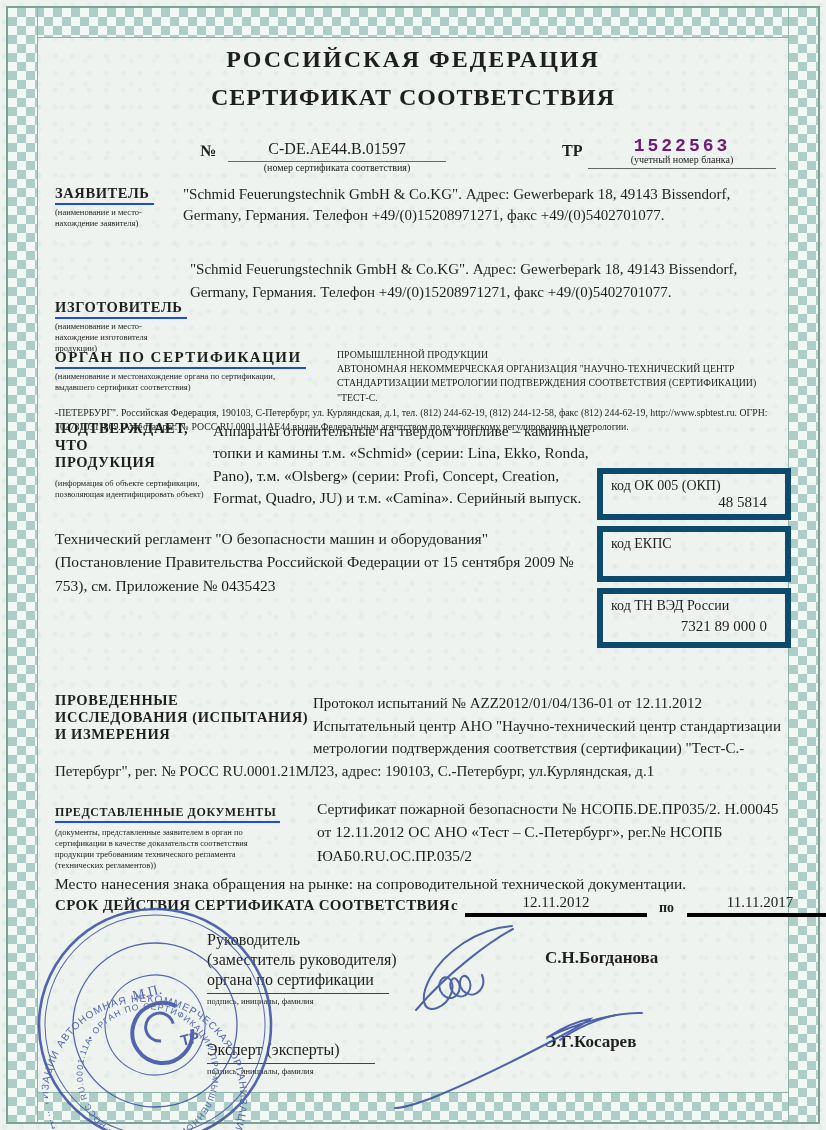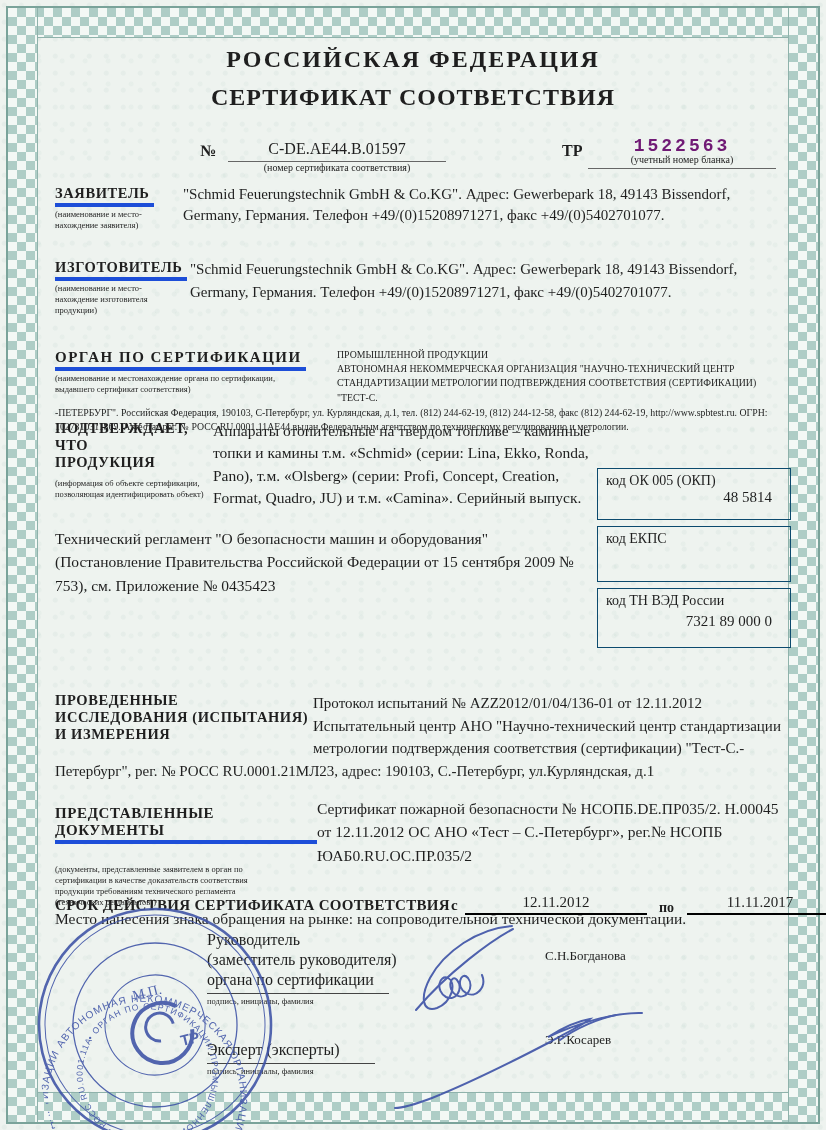--- a/index.html
+++ b/index.html
@@ -43,39 +43,39 @@
   .field { position:absolute; border-bottom:1px solid #666; text-align:center; }
   .field-caption { position:absolute; font-size:10px; text-align:center; color:#222; }
   .cert-no { left:228px; top:0; width:218px; font-size:16px; padding-bottom:3px; }
   .tr-sign { position:absolute; left:562px; top:2px; font-size:16px; font-weight:bold; }
   .blank-no { left:588px; top:-4px; width:188px; font-family:"Liberation Mono","DejaVu Sans Mono",monospace;
               font-weight:bold; font-size:18px; letter-spacing:3px; color:#701a75; padding-bottom:12px; }
 
   .sec { left:55px; width:735px; }
   .lab-block { float:left; }
   .lab { display:inline-block; font-weight:bold; font-size:14.5px; letter-spacing:.6px;
-         border-bottom:4px solid #1d4ed8; padding:0 4px 1px 0; }
+         border-bottom:2px solid #1d4ed8; padding:0 4px 1px 0; }
   .lab.nol { border-bottom:none; }
   .sublab { font-size:8.5px; line-height:1.3; color:#1f1f1f; margin-top:2px; white-space:pre-line; }
   .val { font-size:15px; line-height:1.42; text-align:left; }
   .val-pre { white-space:pre-line; }
   .smalltext { font-size:9.8px; line-height:1.45; }
 
-  .codebox { position:absolute; left:597px; width:194px; border:1px solid #0c4a6e; padding:4px 8px; background:transparent; }
+  .codebox { position:absolute; left:597px; width:194px; border:6px solid #0c4a6e; padding:4px 8px; background:transparent; }
   .codebox .cb-label { font-size:14px; }
   .codebox .cb-value { font-size:15px; text-align:right; padding-right:10px; }
 
   .validity-label { font-weight:bold; font-size:15px; letter-spacing:.3px; }
   .v-pre { position:absolute; font-size:15px; font-weight:bold; }
-  .v-field { position:absolute; border-bottom:2px solid #000000; text-align:center; font-size:15px; padding-bottom:2px; }
+  .v-field { position:absolute; border-bottom:4px solid #000000; text-align:center; font-size:15px; padding-bottom:2px; }
 
   .sigblock .sig-title { font-size:16px; line-height:1.25; white-space:pre-line; }
   .sig-line { border-bottom:1px solid #444; height:4px; }
   .sig-caption { font-size:8.5px; margin-top:2px; }
-  .sig-name { font-size:13px; }
+  .sig-name { font-size:17px;font-weight:bold; }
 
   .stamp { position:absolute; left:30px; top:900px; width:250px; height:250px; z-index:4;
            opacity:.88; transform:rotate(-14deg); }
   .sig-overlay { position:absolute; inset:0; z-index:5; pointer-events:none; }
 </style>
 </head>
 <body>
 
 <div class="page">
   <div class="texture"></div>
@@ -104,21 +104,21 @@
     <div class="abs sec" style="top:184px;">
       <div class="lab-block" style="width:128px; min-height:46px;">
         <span class="lab">ЗАЯВИТЕЛЬ</span>
         <div class="sublab">(наименование и место-
 нахождение заявителя)</div>
       </div>
       <div class="val">"Schmid Feuerungstechnik GmbH &amp; Co.KG". Адрес: Gewerbepark 18, 49143 Bissendorf, Germany, Германия. Телефон +49/(0)15208971271, факс +49/(0)5402701077.</div>
     </div>
 
     <div class="abs sec" style="top:258px;">
-      <div class="lab-block" style="width:135px; min-height:68px;">
+      <div class="lab-block" style="width:135px; min-height:68px;margin-top:40px;">
         <span class="lab">ИЗГОТОВИТЕЛЬ</span>
         <div class="sublab">(наименование и место-
 нахождение изготовителя
 продукции)</div>
       </div>
       <div class="val" style="line-height:1.55;">"Schmid Feuerungstechnik GmbH &amp; Co.KG". Адрес: Gewerbepark 18, 49143 Bissendorf, Germany, Германия. Телефон +49/(0)15208971271, факс +49/(0)5402701077.</div>
     </div>
 
     <div class="abs sec" style="top:348px;">
       <div class="lab-block" style="width:282px; min-height:44px;">
@@ -160,22 +160,22 @@
 
     <div class="abs sec" style="top:692px;">
       <div class="lab-block" style="width:258px; min-height:48px;">
         <span class="lab nol" style="border:none;">ПРОВЕДЕННЫЕ ИССЛЕДОВАНИЯ (ИСПЫТАНИЯ) И ИЗМЕРЕНИЯ</span>
       </div>
       <div class="val" style="line-height:1.5;">Протокол испытаний № AZZ2012/01/04/136-01 от 12.11.2012 Испытательный центр АНО "Научно-технический центр стандартизации метрологии подтверждения соответствия (сертификации) "Тест-С.-Петербург", рег. № РОСС RU.0001.21МЛ23, адрес: 190103, С.-Петербург, ул.Курляндская, д.1</div>
     </div>
 
     <div class="abs sec" style="top:797px;">
       <div class="lab-block" style="width:262px; min-height:76px;">
-        <span class="lab" style="font-size:15px;margin-top:8px;">ПРЕДСТАВЛЕННЫЕ ДОКУМЕНТЫ</span>
-        <div class="sublab" style="margin-top:20px;">(документы, представленные заявителем в орган по
+        <span class="lab" style="font-size:12px;margin-top:8px;">ПРЕДСТАВЛЕННЫЕ ДОКУМЕНТЫ</span>
+        <div class="sublab" style="margin-top:4px;">(документы, представленные заявителем в орган по
 сертификации в качестве доказательств соответствия
 продукции требованиям технического регламента
 (технических регламентов))</div>
       </div>
       <div class="val" style="font-size:15.5px; line-height:1.5;">Сертификат пожарной безопасности № НСОПБ.DE.ПР035/2. Н.00045 от 12.11.2012 ОС АНО «Тест – С.-Петербург», рег.№ НСОПБ ЮАБ0.RU.ОС.ПР.035/2</div>
       <div class="val" style="clear:both; font-size:15.5px; margin-top:2px;">Место нанесения знака обращения на рынке: на сопроводительной технической документации.</div>
     </div>
 
     <div class="abs sec" style="top:896px; height:34px;">
       <span class="validity-label">СРОК ДЕЙСТВИЯ СЕРТИФИКАТА СООТВЕТСТВИЯ</span>

